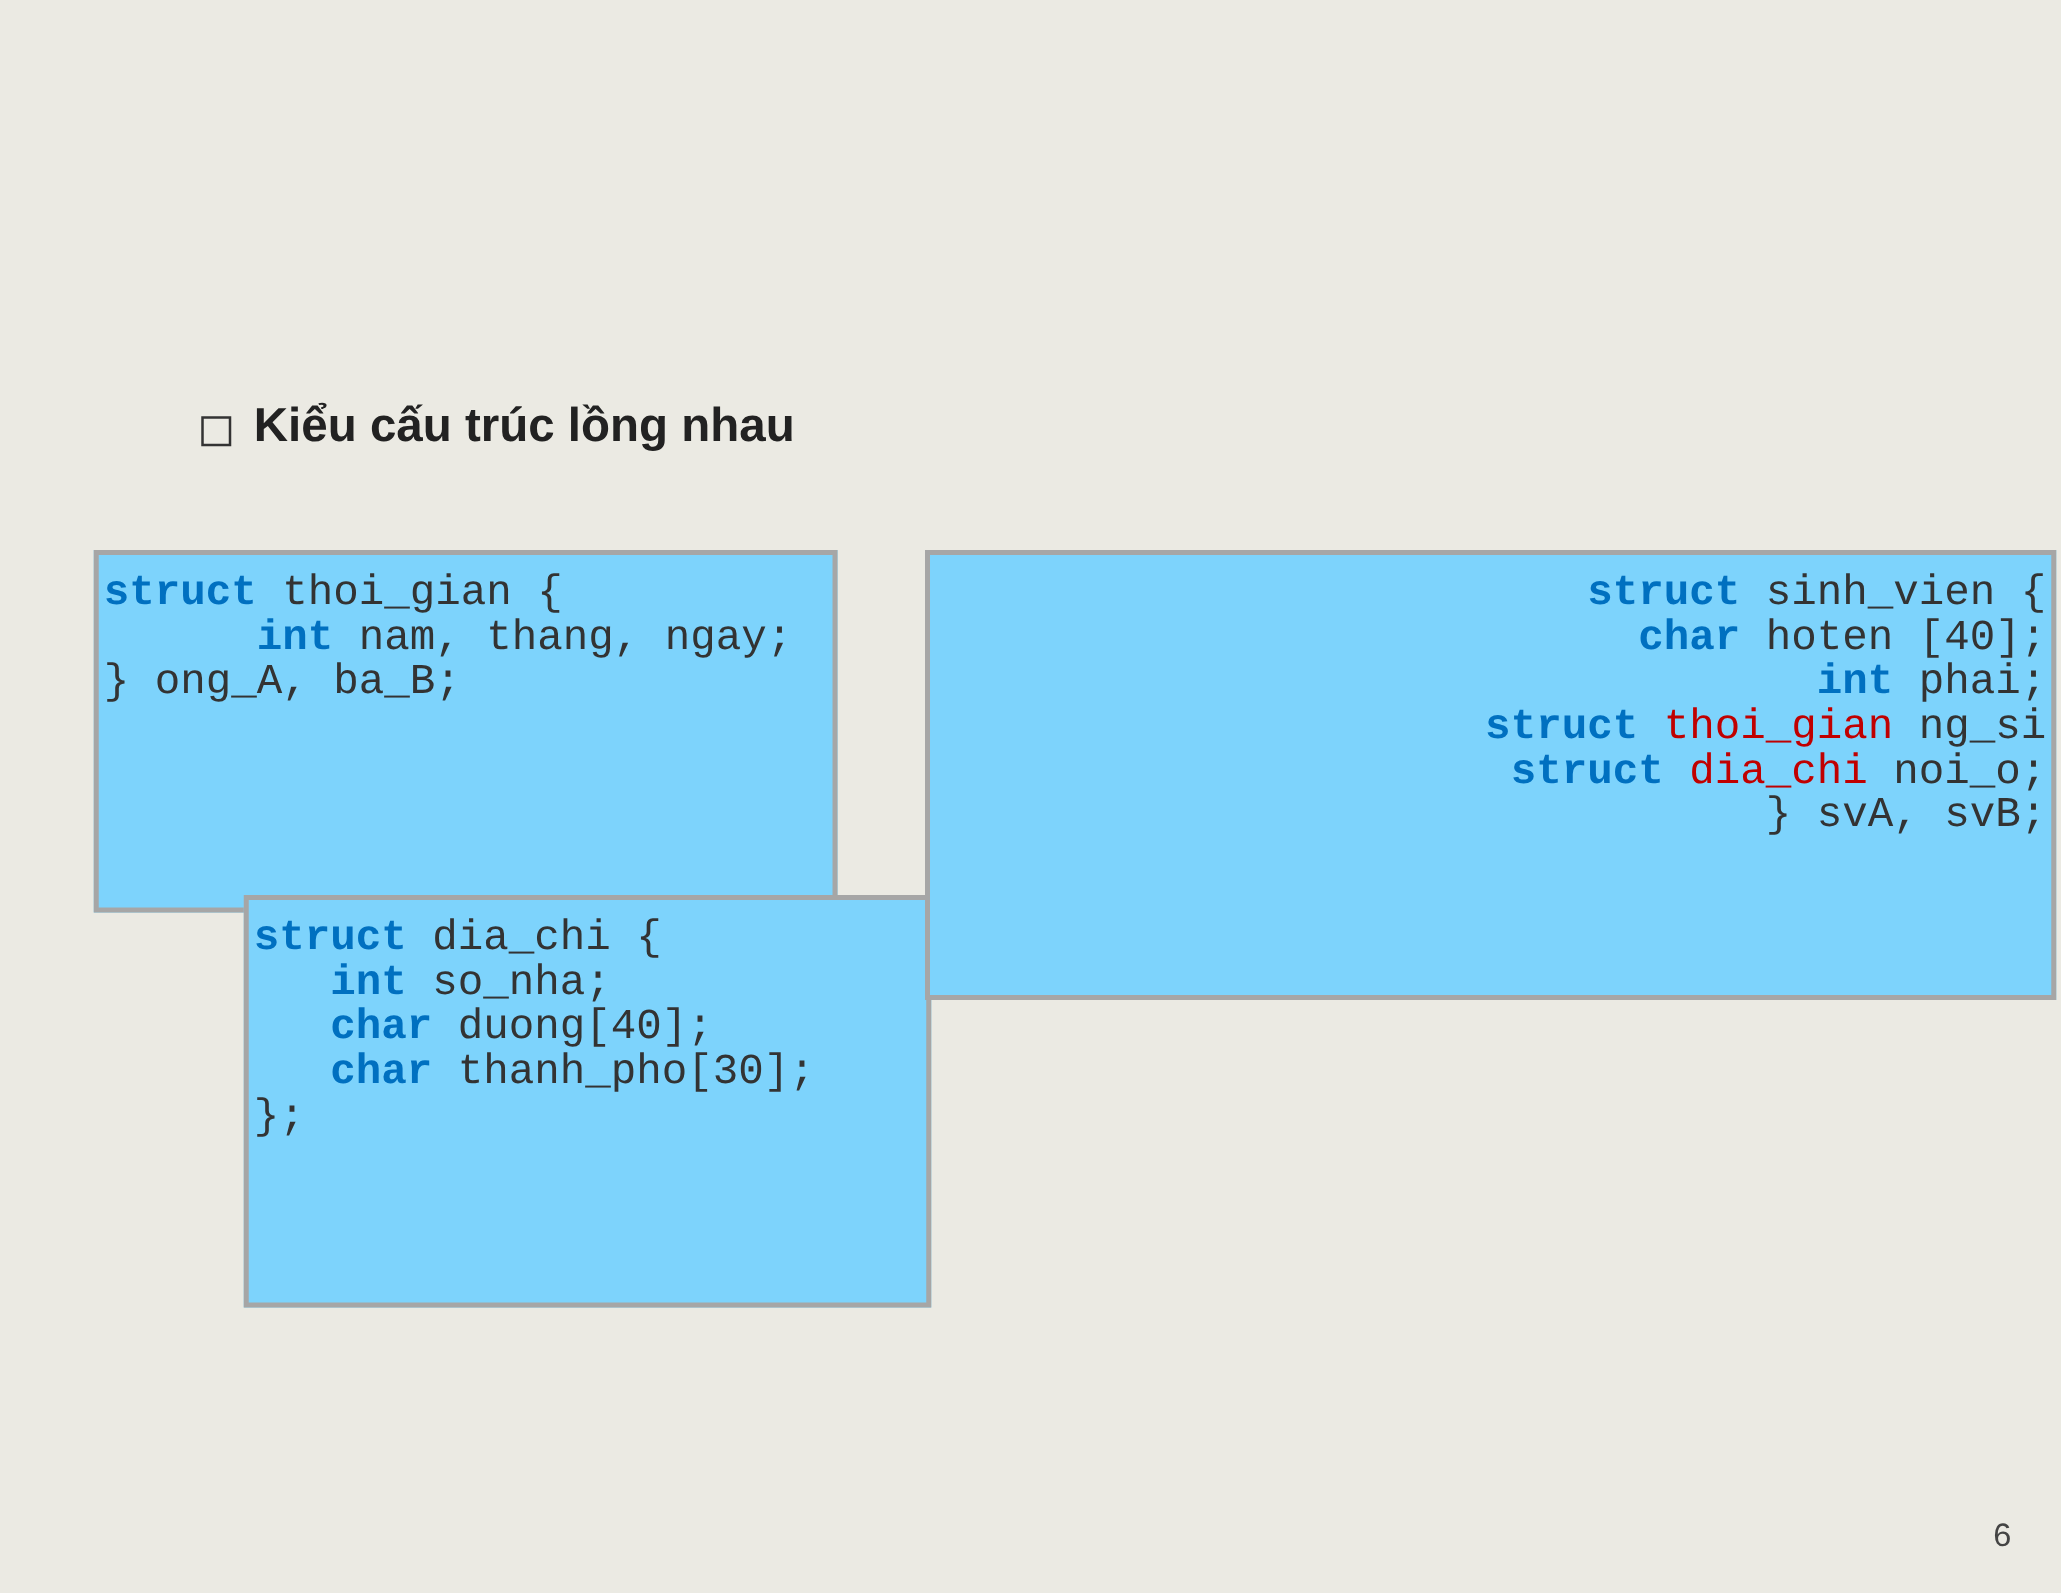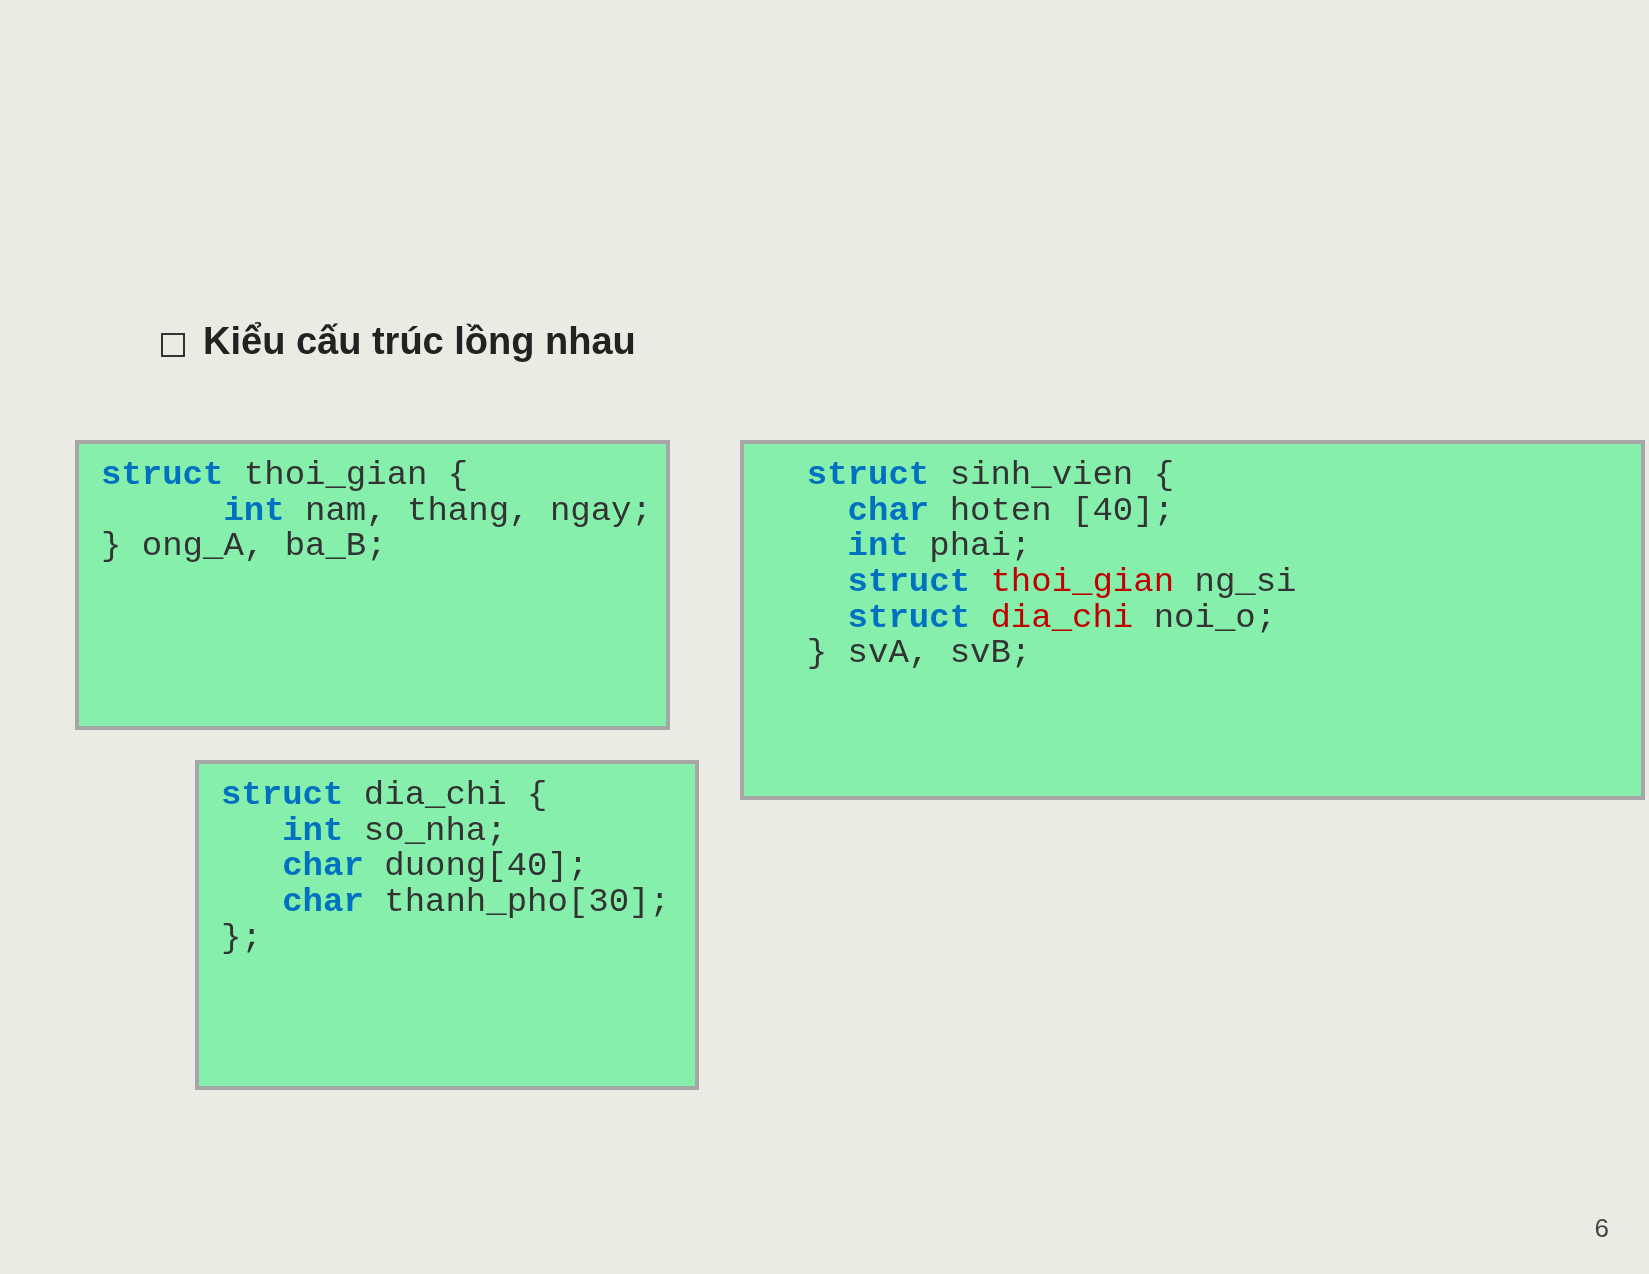--- a/index.html
+++ b/index.html
@@ -40,52 +40,53 @@
     margin-right: 18px;
     margin-top: 6px;
   }
   .subtitle {
     font-size: 38px;
     font-weight: bold;
     color: #222;
   }
   .code-box {
     position: absolute;
-    background: #86efac;
+    background: #7dd3fc;
     border: 4px solid #a6a6a6;
     box-sizing: border-box;
-    padding: 14px 22px;
+    padding: 14px 4px;
     font-family: "Courier New", Courier, monospace;
     font-size: 34px;
     line-height: 1.05;
     white-space: pre;
     overflow: hidden;
     color: #333;
   }
   .kw-blue { color: #0070c0; font-weight: bold; }
   .kw-red  { color: #c00000; }
 
   
   .box1 {
     left: 75px;
     top: 440px;
     width: 595px;
     height: 290px;
   }
   .box2 {
     left: 195px;
-    top: 760px;
-    width: 504px;
+    top: 716px;
+    width: 550px;
     height: 330px;
   }
   .box3 {
     left: 740px;
     top: 440px;
     width: 905px; 
     height: 360px;
+    text-align: right;
   }
   .page-num {
     position: absolute;
     right: 40px;
     bottom: 30px;
     font-size: 26px;
     color: #444;
   }
 </style>
 </head>

